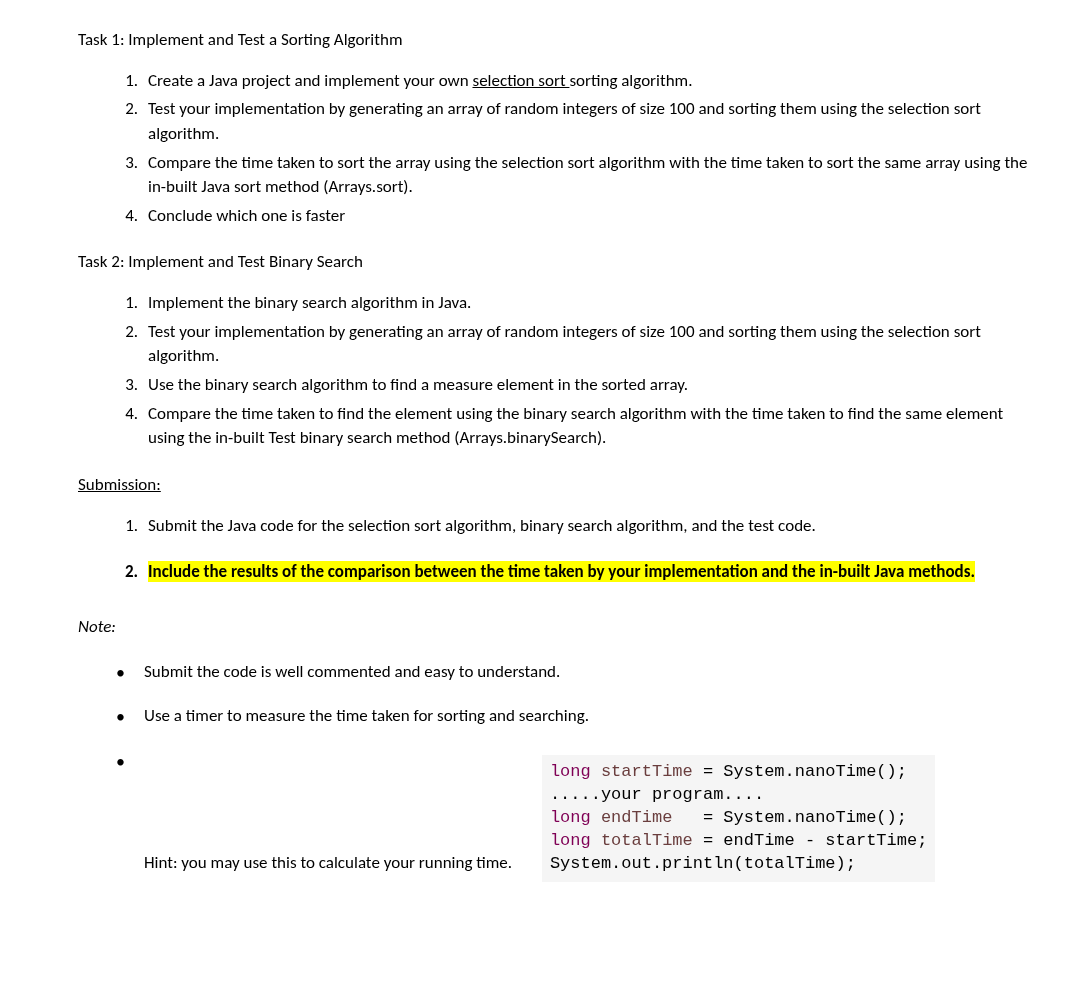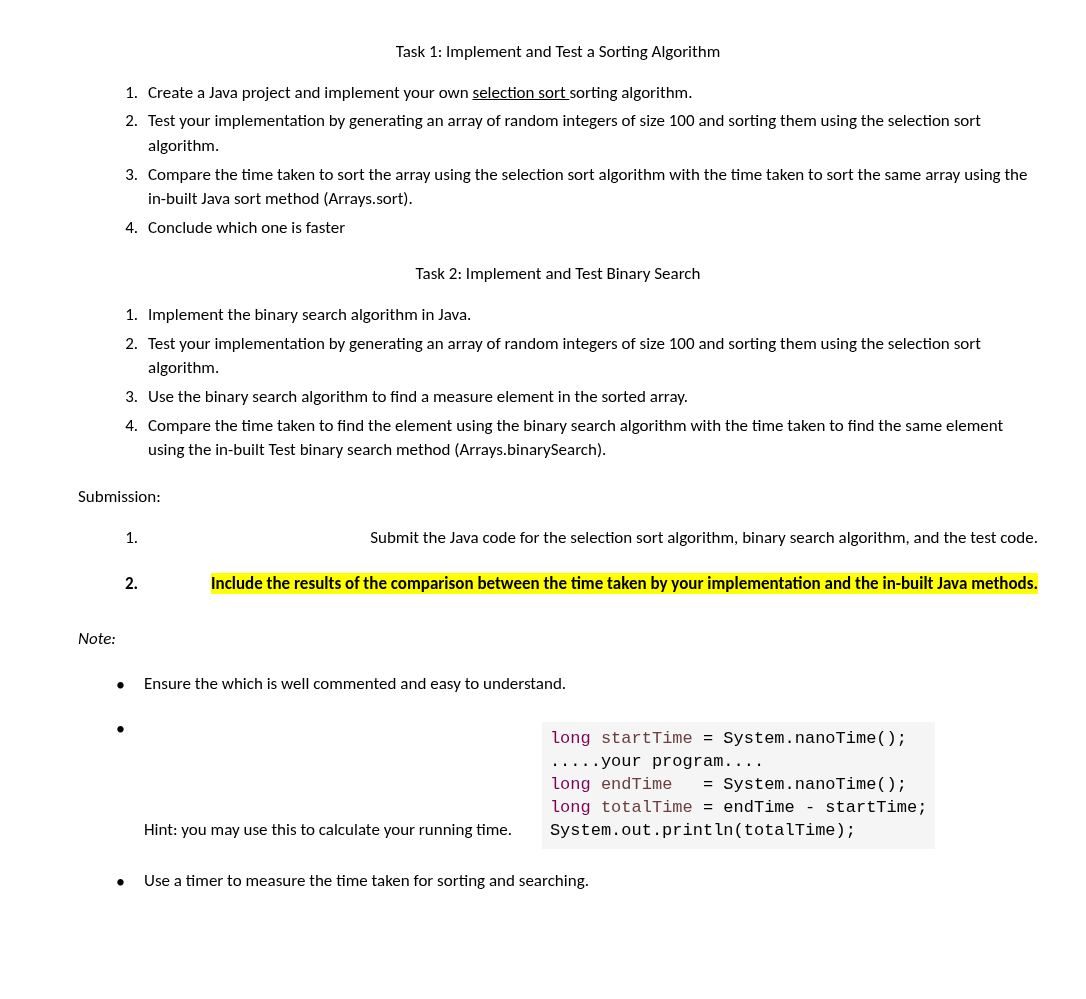--- a/index.html
+++ b/index.html
@@ -7,27 +7,27 @@
       font-size: 17px;
       color: #000;
       background: #fff;
       margin: 0;
       padding: 28px 48px 28px 78px;
       line-height: 1.45;
       width: 1086px;
       box-sizing: border-box;
     }
     .task-title {
-      margin: 12px 0 16px 0;
+      margin: 0 0 16px 0;
       font-weight: 400;
-      text-align: center;
     }
     .section-label {
       margin: 20px 0 16px 0;
       font-weight: 400;
+      text-decoration: underline;
     }
     ol {
       margin: 0 0 22px 0;
       padding-left: 64px;
     }
     ol li {
       padding-left: 6px;
       margin-bottom: 4px;
     }
     ul.bulleted {
@@ -48,21 +48,21 @@
       font-size: 18px;
     }
     .underline-bold {
       font-weight: 400;
       text-decoration: underline;
     }
     .highlight {
       background: #ffff00;
       font-weight: 700;
     }
-    ol.submission { margin-bottom: 18px; text-align: right; }
+    ol.submission { margin-bottom: 18px; }
     ol.submission li:nth-child(2)::marker {
       font-weight: 700;
     }
     ol.submission li:nth-child(2) {
       margin-top: 22px;
     }
     .code-block {
       background: #f5f5f5;
       font-family: Consolas, 'Courier New', monospace;
       font-size: 17px;
@@ -102,23 +102,23 @@
 <div class="section-label">Submission:</div>
 
 <ol class="submission">
   <li>Submit the Java code for the selection sort algorithm, binary search algorithm, and the test code.</li>
   <li><span class="highlight">Include the results of the comparison between the time taken by your implementation and the in-built Java methods.</span></li>
 </ol>
 
 <div class="note-label">Note:</div>
 
 <ul class="bulleted">
-  <li>Ensure the which is well commented and easy to understand.</li>
+  <li>Submit the code is well commented and easy to understand.</li>
+  <li>Use a timer to measure the time taken for sorting and searching.</li>
   <li>
     <span>Hint:  you may use this to calculate your running time.</span>
     <div class="code-block"><span class="kw">long</span><span class="ident"> startTime </span><span>= System.nanoTime();</span>
 <span>.....your program....</span>
 <span class="kw">long</span><span class="ident"> endTime   </span><span>= System.nanoTime();</span>
 <span class="kw">long</span><span class="ident"> totalTime </span><span>= endTime - startTime;</span>
 <span>System.out.println(totalTime);</span></div>
   </li>
-  <li>Use a timer to measure the time taken for sorting and searching.</li>
 </ul>
 
 </body></html>

